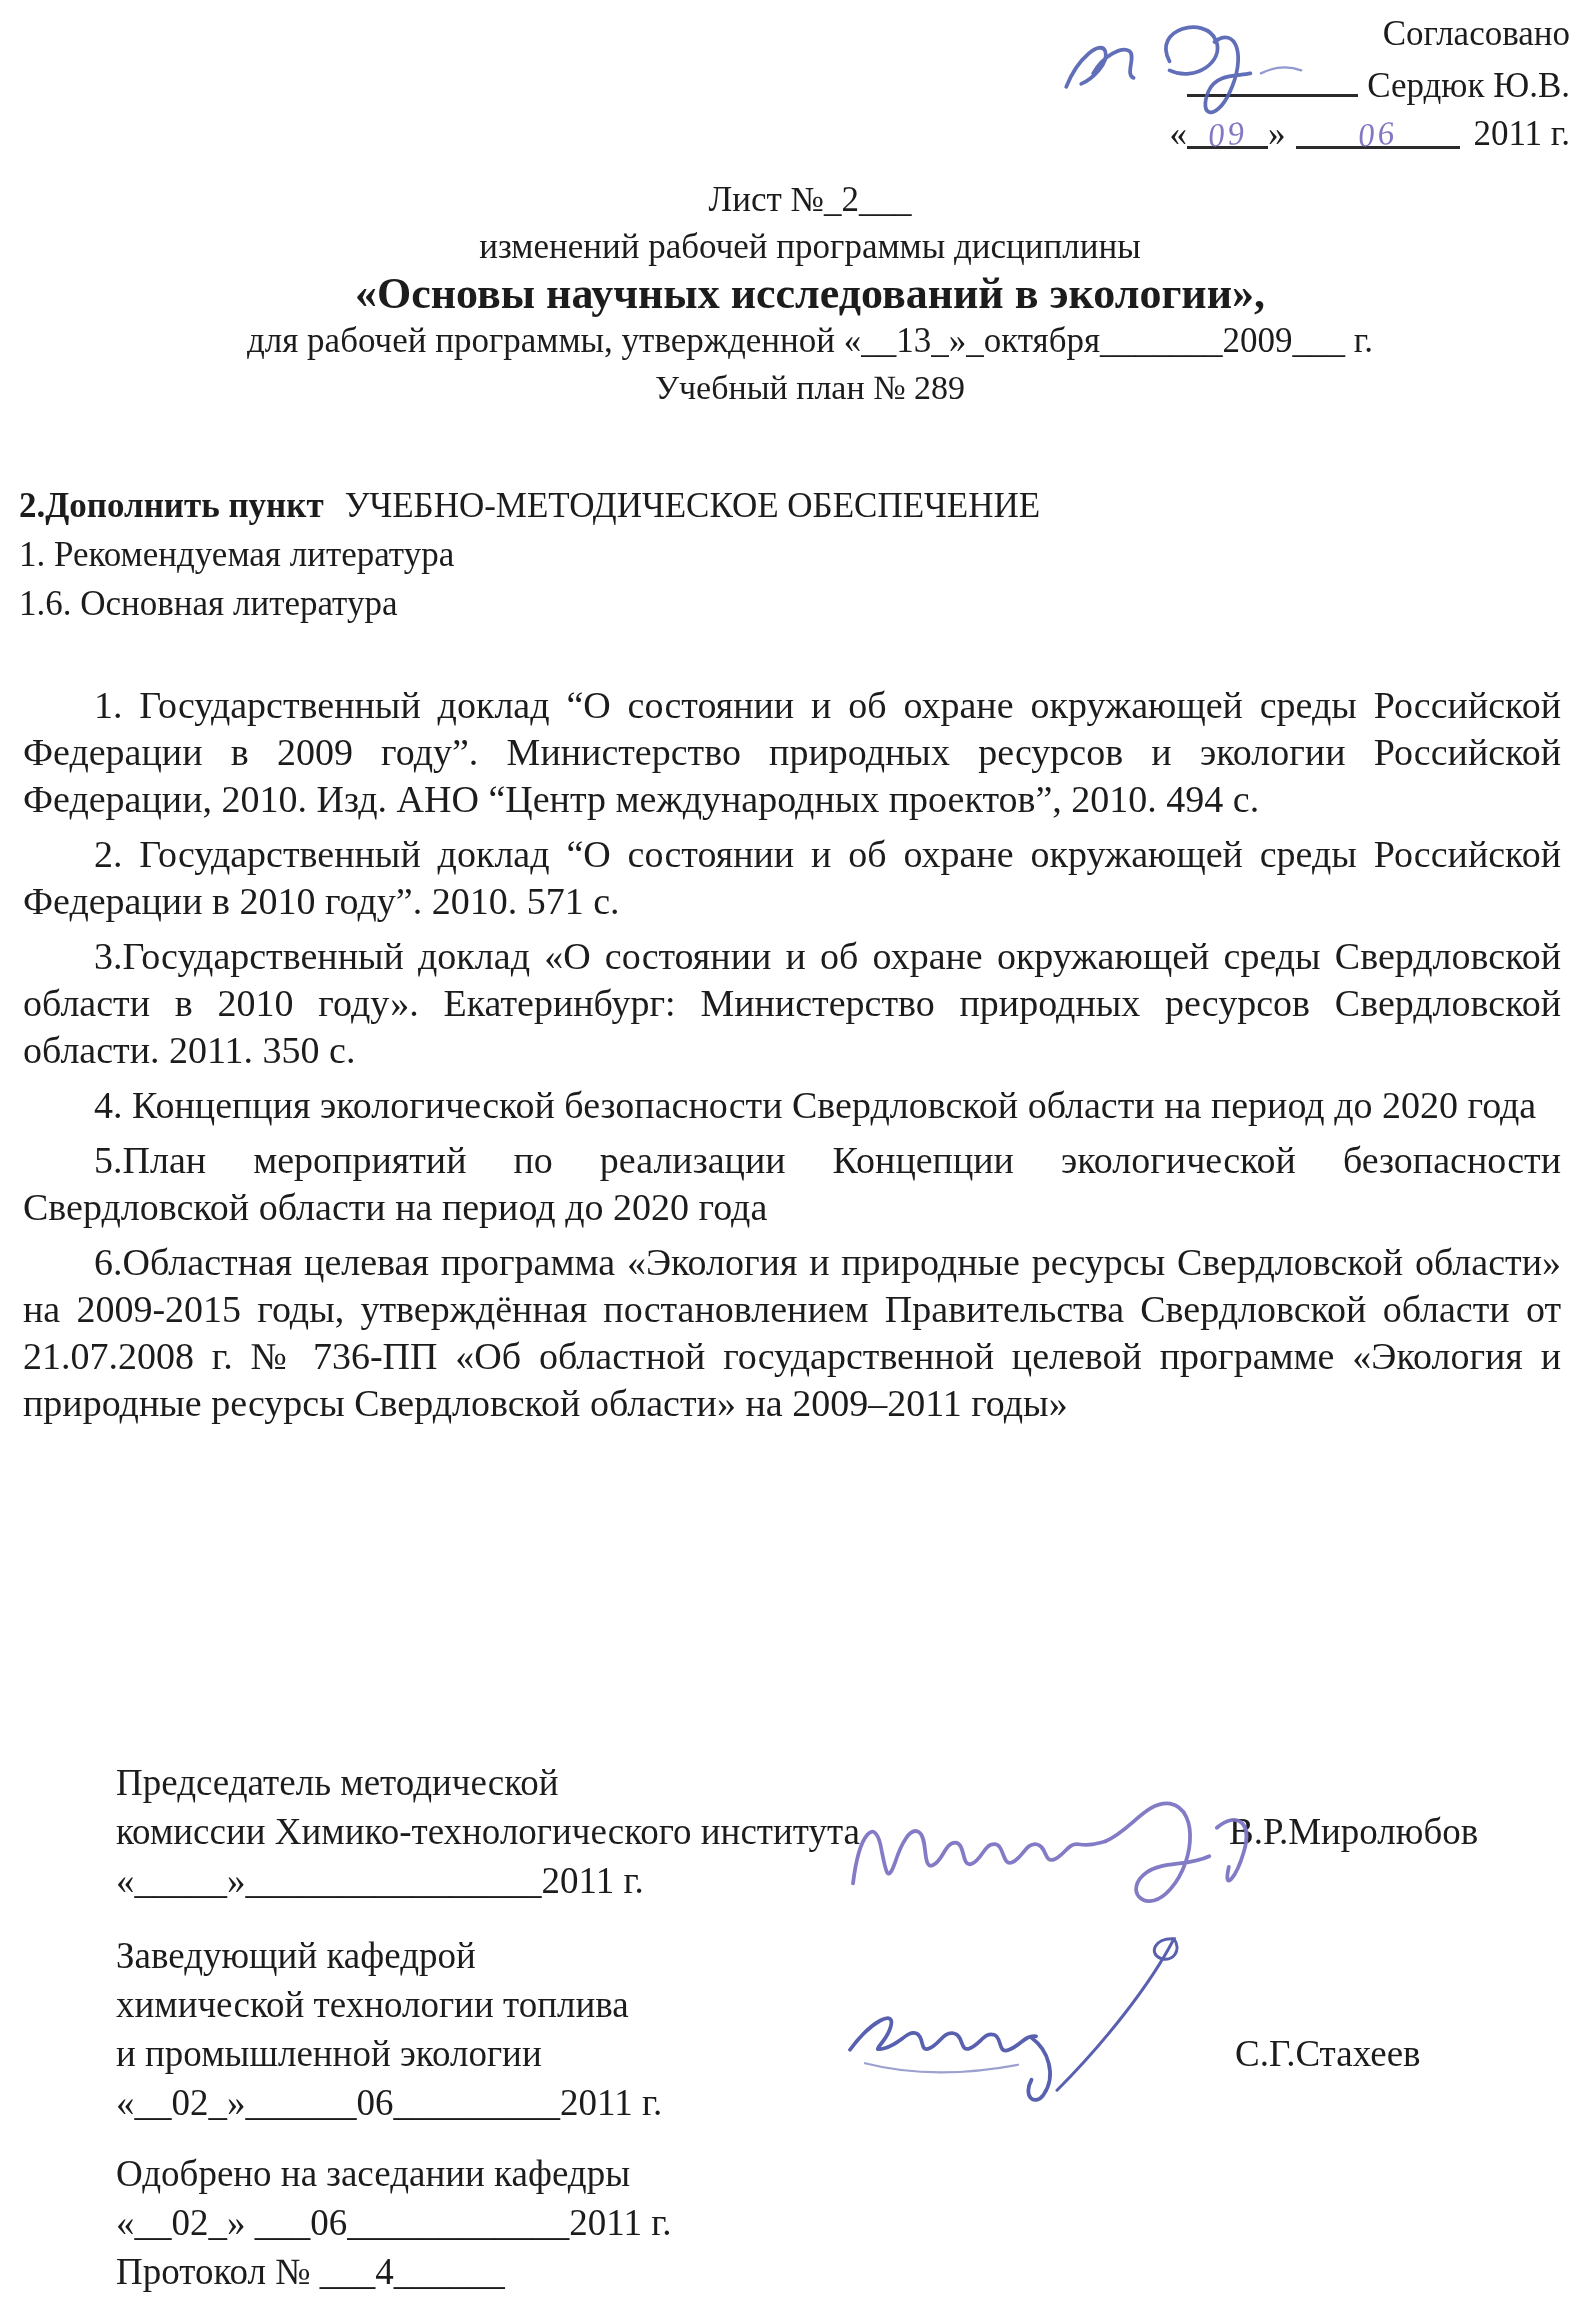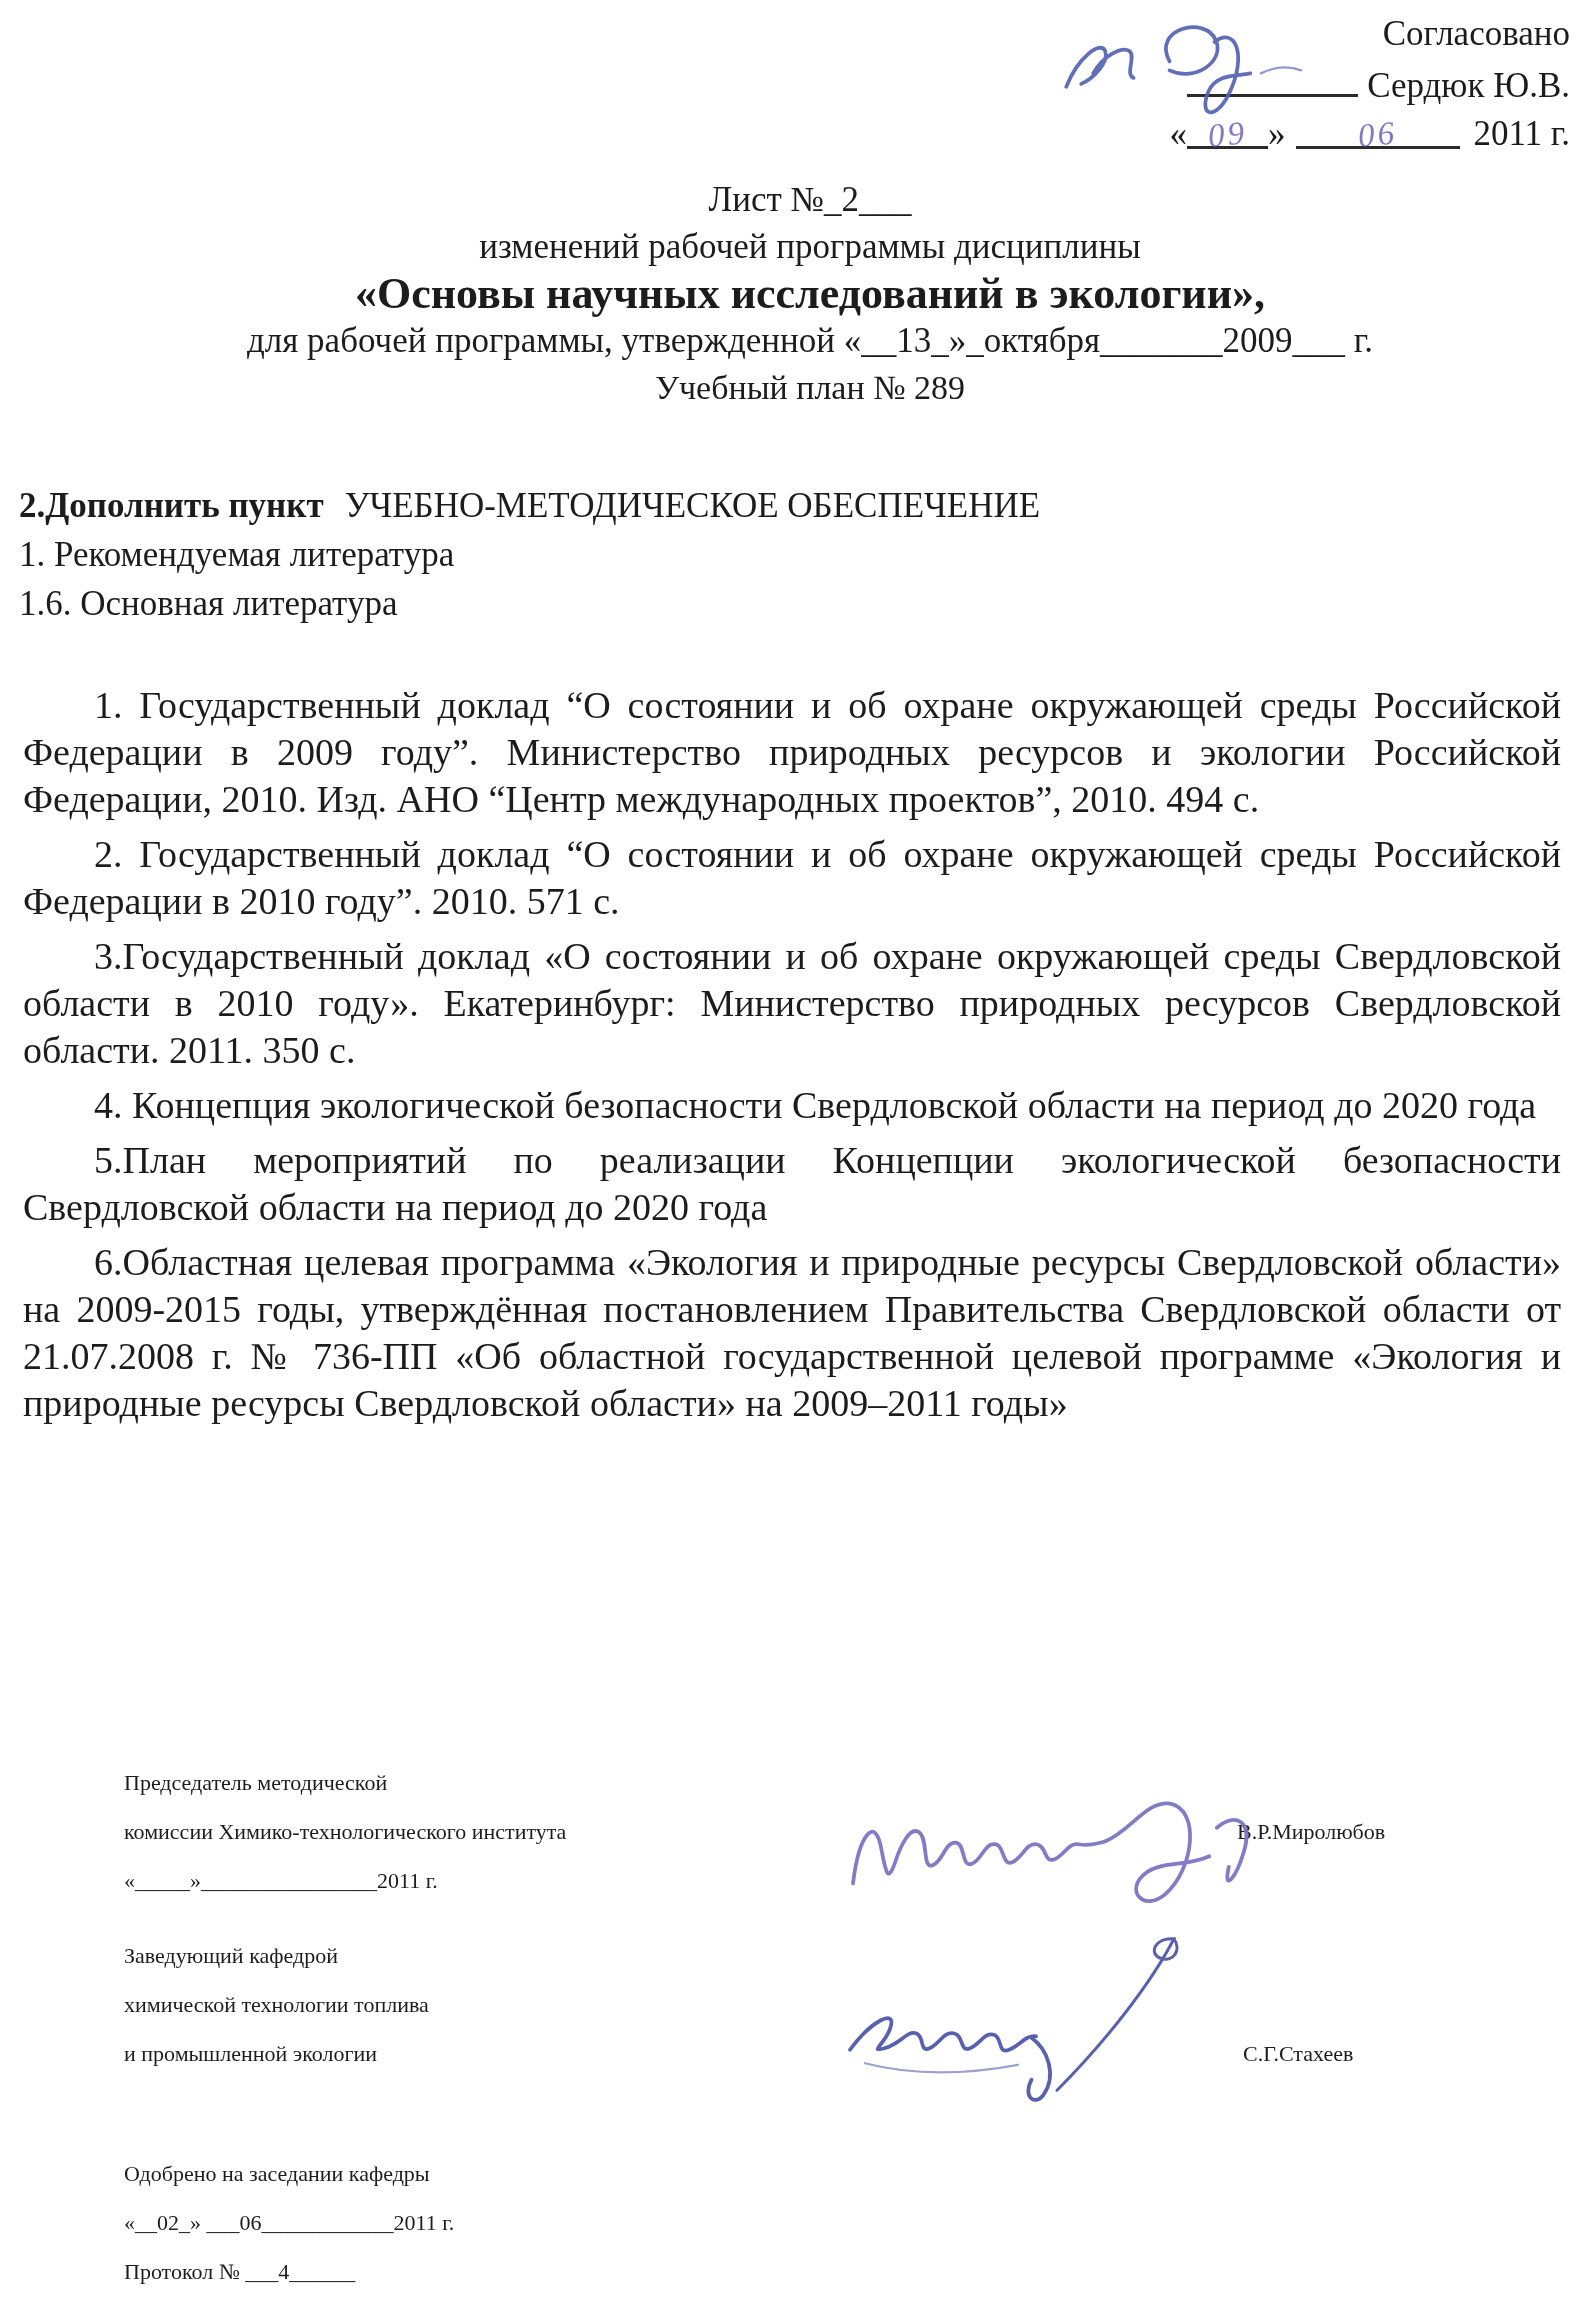--- a/index.html
+++ b/index.html
@@ -52,22 +52,22 @@
 
   
   .lit-block{
     position:absolute;top:674px;left:15px;width:1554px;
     font-size:38px;line-height:47px;text-align:justify;
   }
   .lit-block p{margin:8px;text-indent:71px;}
 
   
   .sig-block{
-    position:absolute;left:124px;width:1449px;
-    font-size:22px;line-height:49px;
+    position:absolute;left:116px;width:1449px;
+    font-size:37px;line-height:49px;
   }
   .sig-block .line{position:relative;}
   .sig-block .name{position:absolute;top:0;white-space:nowrap;}
   #block-methodical{top:1758px;}
   #block-methodical .name{left:1113px;}
   #block-department{top:1931px;}
   #block-department .name{left:1119px;}
   #block-meeting{top:2149px;}
 </style>
 </head>
@@ -135,20 +135,21 @@
     </g>
   </svg>
 
   <div class="sig-block" id="block-department">
     <div class="line">Заведующий кафедрой</div>
     <div class="line">химической технологии топлива</div>
     <div class="line">
       <span>и промышленной экологии</span>
       <span class="name">С.Г.Стахеев</span>
     </div>
+    <div class="line">«__02_»______06_________2011 г.</div>
   </div>
 
   <svg class="ink" style="left:835px;top:1916px;" width="375" height="203" viewBox="0 0 500 270">
     <g fill="none" stroke="#4a53a9" stroke-width="5" stroke-linecap="round" opacity="0.92">
       <path d="M452,30 C462,44 452,62 434,56 C418,50 426,28 452,30 C420,92 358,170 296,232" stroke-width="4"></path>
       <path d="M20,178 C48,140 82,122 74,148 C68,170 44,182 66,176 C88,170 96,152 108,156 C120,160 112,182 126,176 C140,170 144,154 158,156 C172,158 166,182 180,176 C194,170 200,154 212,158 C224,162 216,184 232,178 C248,172 254,158 268,160"></path>
       <path d="M262,162 C284,178 296,212 278,238 C266,254 250,240 262,218"></path>
       <path d="M40,196 C110,214 180,210 244,198" stroke-width="3" opacity="0.6"></path>
     </g>
   </svg>

